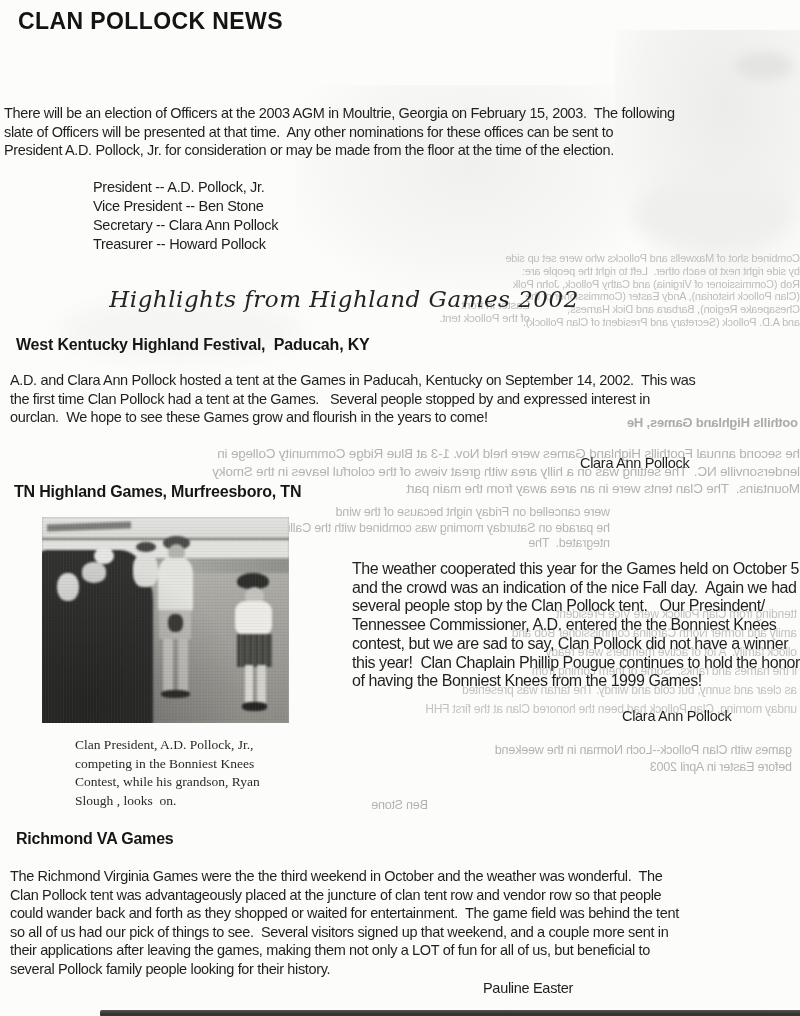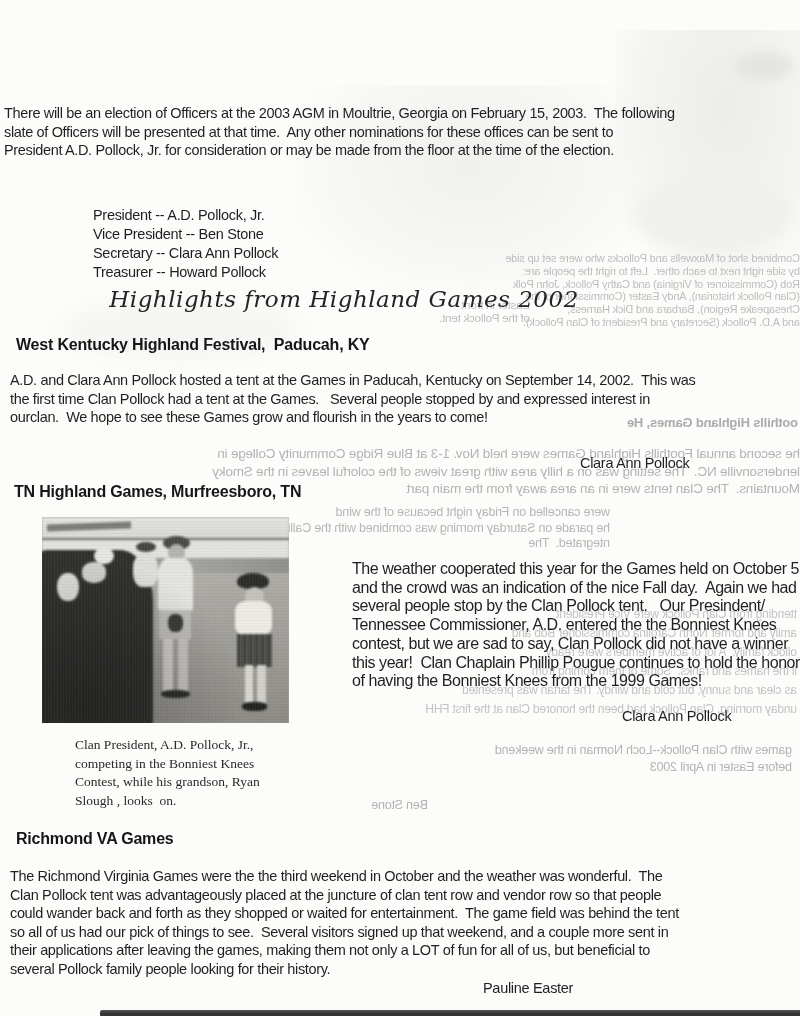--- a/index.html
+++ b/index.html
@@ -41,21 +41,21 @@
   .h2{font-size:16px;font-weight:bold;letter-spacing:-0.2px;color:#161616;}
   .h-election{left:16px;top:64px;}
   .h-wky{left:16px;top:336px;}
   .h-tn{left:14px;top:483px;}
   .h-rich{left:16px;top:830px;}
   .para{font-size:14.5px;line-height:18.6px;letter-spacing:-0.35px;}
   .p1{left:4px;top:104px;}
   .p2{left:10px;top:371px;}
   .p3{left:352px;top:560px;font-size:16px;letter-spacing:-0.45px;line-height:18.7px;}
   .p4{left:10px;top:867px;}
-  .officers{position:absolute;left:93px;top:178px;z-index:4;margin-top:28px;}
+  .officers{position:absolute;left:93px;top:178px;z-index:4;}
   .officer-line{font-size:14.5px;line-height:19px;letter-spacing:-0.3px;white-space:pre;}
   .script-head{
     left:0;top:286px;width:688px;text-align:center;
     font-family:"DejaVu Serif","Liberation Serif",serif;
     font-style:italic;font-size:23px;letter-spacing:0.5px;color:#242424;
   }
   .sig{font-size:14.5px;letter-spacing:-0.3px;}
   .sig1{left:580px;top:455px;}
   .sig2{left:622px;top:708px;}
   .sig3{left:483px;top:980px;}
@@ -140,20 +140,21 @@
   <div class="ghost g5">ttending from Clan Pollock were Vice President
 amily and former North Carolina commissioner Bob and
 ollock family.  A lot of active members were ready
 ll the names and ranks.  Some of them coming from
 as clear and sunny, but cold and windy. The tartan was presented
 unday morning. Clan Pollock had been the honored Clan at the first FHH</div>
   <div class="ghost g6">games with Clan Pollock--Loch Norman in the weekend
 before Easter in April 2003</div>
   <div class="ghost g7">Ben Stone</div>
 
+  <div class="txt title">CLAN POLLOCK NEWS</div>
 
   <div class="txt para p1">There will be an election of Officers at the 2003 AGM in Moultrie, Georgia on February 15, 2003.  The following
 slate of Officers will be presented at that time.  Any other nominations for these offices can be sent to
 President A.D. Pollock, Jr. for consideration or may be made from the floor at the time of the election.</div>
   <div class="officers">
     <div class="officer-line">President -- A.D. Pollock, Jr.</div>
     <div class="officer-line">Vice President -- Ben Stone</div>
     <div class="officer-line">Secretary -- Clara Ann Pollock</div>
     <div class="officer-line">Treasurer -- Howard Pollock</div>
   </div>

